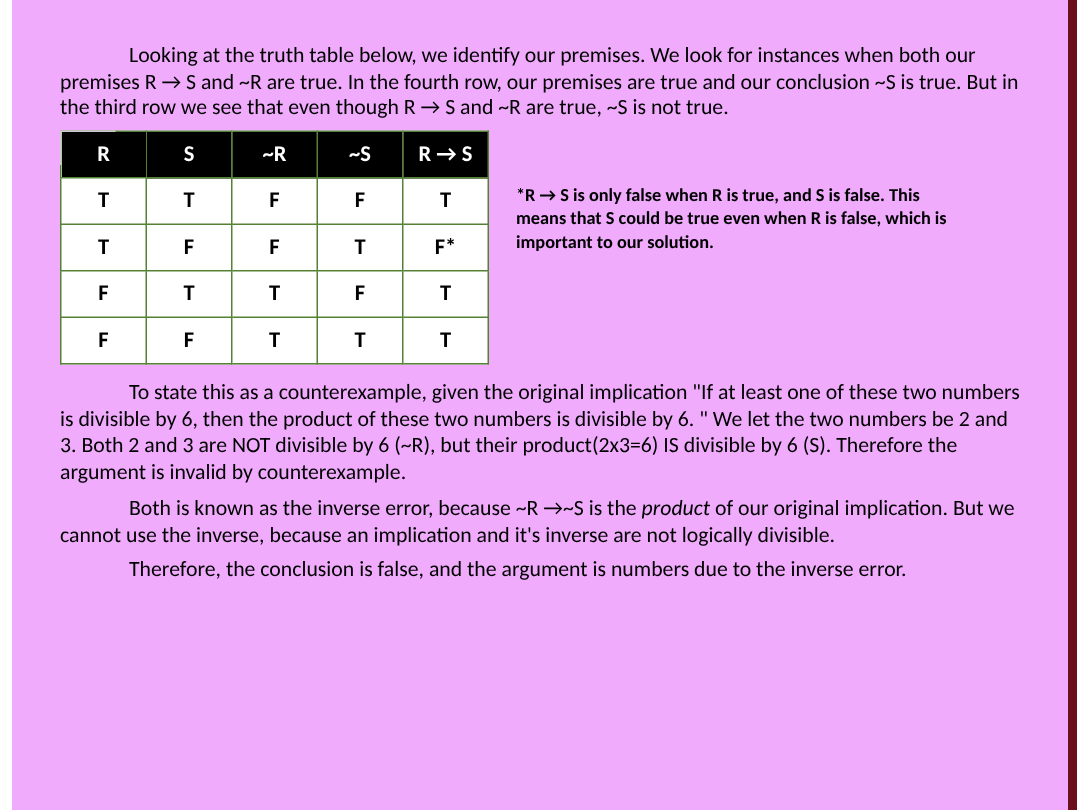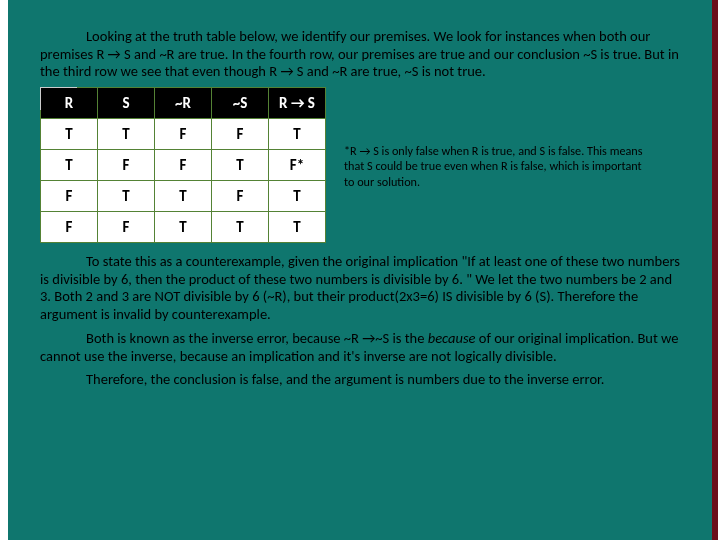--- a/index.html
+++ b/index.html
@@ -12,21 +12,21 @@
     height: 540px;
     box-sizing: border-box;
     background: #fff;
   }
   .sheet {
     position: absolute;
     left: 8px;
     top: 0;
     width: 704px;
     height: 540px;
-    background: #0f766e;
+    background: #f0abfc;
     box-shadow: 6px 0 0 #6b0f1a, 0 6px 0 #6b0f1a, 6px 6px 0 #6b0f1a;
     box-sizing: border-box;
     padding: 28px 32px 20px 32px;
   }
   .para {
     line-height: 1.22;
     margin: 0 0 6px 0;
   }
   .para .indent { display:inline-block; width: 46px; }
   .mid {
@@ -60,23 +60,23 @@
   table.tt th.lightcorner::before{
     content:"";
     position:absolute;
     left:-1.5px; top:-1.5px;
     width:36px; height:22px;
     border-top:1.5px solid #ccc;
     border-left:1.5px solid #ccc;
   }
   .side-note {
     font-size: 12.2px;
-    font-weight: 400;
+    font-weight: 700;
     line-height: 1.25;
-    margin-top: 56px;
+    margin-top: 36px;
     max-width: 300px;
   }
   .ital { font-style: italic; }
 </style>
 </head>
 <body>
 
 <div class="sheet">
 
   <p class="para">
@@ -125,20 +125,20 @@
       </table>
 
     <div class="side-note">*R → S is only false when R is true, and S is false. This means that S could be true even when R is false, which is important to our solution.</div>
   </div>
 
   <p class="para">
     <span class="indent"></span><span>To state this as a counterexample, given the original implication "If at least one of these two numbers is divisible by 6, then the product of these two numbers is divisible by 6. " We let the two numbers be 2 and 3. Both 2 and 3 are NOT divisible by 6 (~R), but their product(2x3=6) IS divisible by 6 (S). Therefore the argument is invalid by counterexample.</span>
   </p>
 
   <p class="para">
-    <span class="indent"></span><span>Both is known as the inverse error, because ~R →~S is the </span><span class="ital">because</span><span> of our original implication. But we cannot use the inverse, because an implication and it's inverse are not logically divisible.</span>
+    <span class="indent"></span><span>Both is known as the inverse error, because ~R →~S is the </span><span class="ital">product</span><span> of our original implication. But we cannot use the inverse, because an implication and it's inverse are not logically divisible.</span>
   </p>
 
   <p class="para">
     <span class="indent"></span><span>Therefore, the conclusion is false, and the argument is numbers due to the inverse error.</span>
   </p>
 
 </div>
 
 </body></html>

